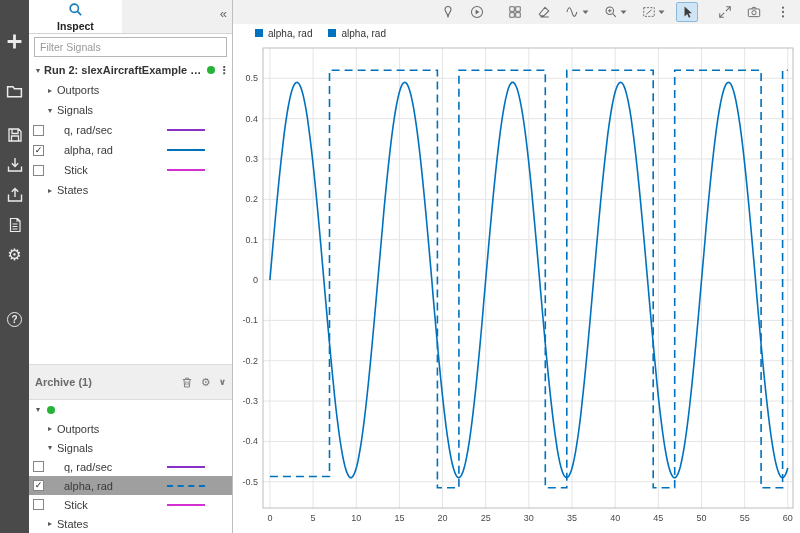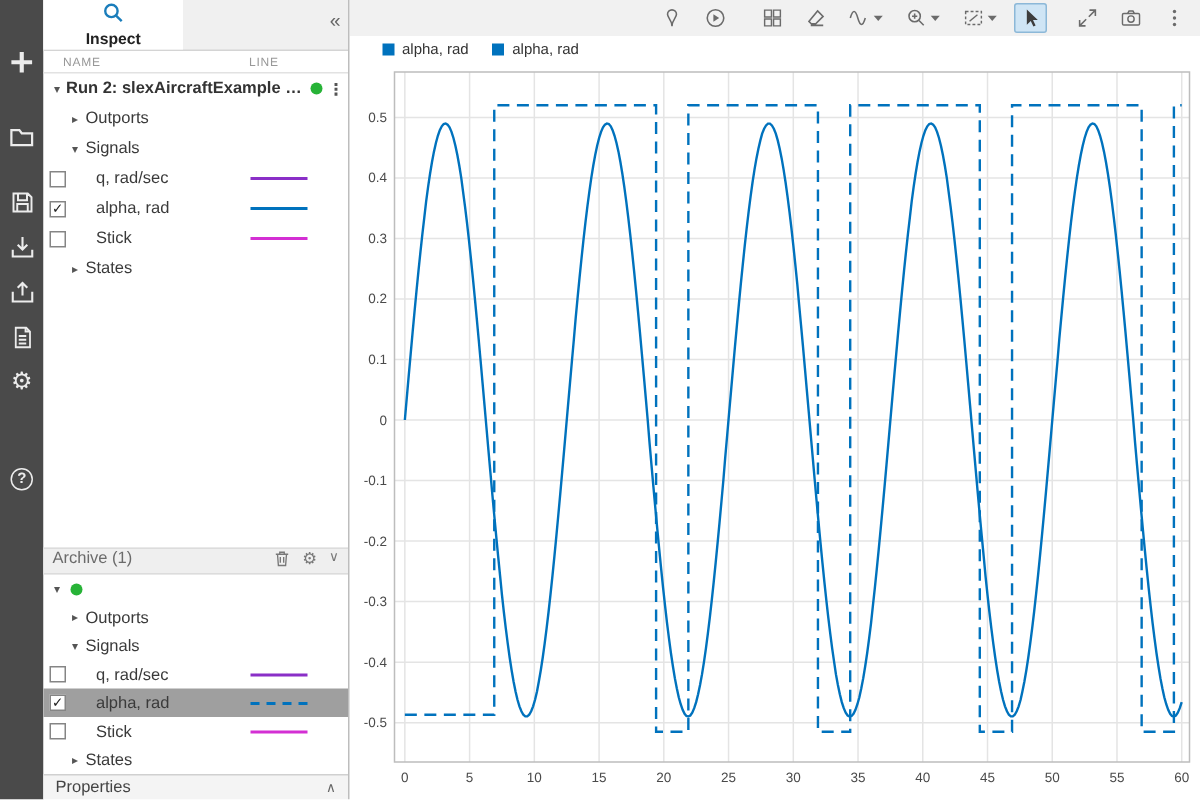--- a/index.html
+++ b/index.html
@@ -48,22 +48,22 @@
   .status-dot { width:8px; height:8px; border-radius:50%; background:#27b337; flex:none; margin:0 3px 0 4px; }
   .row-menu { width:12px; text-align:center; color:#555; font-size:11px; flex:none; margin-right:2px; cursor:pointer; }
   .checkbox { width:11px; height:11px; border:1px solid #858585; background:#fff; margin-left:4px; flex:none;
     font-size:9px; line-height:9px; text-align:center; color:#222; cursor:pointer; }
   .signal-label { margin-left:20px; }
   .line-sample { position:absolute; left:138px; top:9px; width:38px; height:0; }
 
   #tree-spacer { flex:1; }
 
   .archive { flex:none; }
-  #archive-header { height:18px; background:#efefef; border-top:1px solid #dcdcdc; border-bottom:1px solid #dcdcdc;
-    display:flex; align-items:flex-start; font-size:11px; font-weight:normal; color:#6b6b6b; padding:0 6px; }
+  #archive-header { height:36px; background:#efefef; border-top:1px solid #dcdcdc; border-bottom:1px solid #dcdcdc;
+    display:flex; align-items:center; font-size:11px; font-weight:bold; color:#6b6b6b; padding:0 6px; }
   #archive-header .spacer { flex:1; }
   #archive-header .hdr-icon { margin-left:8px; color:#787878; font-size:11px; cursor:pointer; display:flex; align-items:center; }
   #archive-header .chev { font-size:9px; }
 
   #properties-bar { height:17px; flex:none; background:#f4f4f4; border-top:1px solid #d0d0d0; display:flex;
     align-items:center; justify-content:space-between; padding:0 8px; font-size:11px; color:#444; cursor:pointer; }
   #properties-bar .chev { font-size:9px; color:#666; }
 
   
   #main { flex:1; display:flex; flex-direction:column; background:#fff; min-width:0; }
@@ -148,25 +148,24 @@
           <svg width="15" height="15" viewBox="0 0 16 16">
               <circle cx="6.7" cy="6.7" r="4.4" fill="none" stroke="#1a7dbb" stroke-width="1.7"></circle>
               <path d="M10 10l4 4" stroke="#1a7dbb" stroke-width="1.7"></path>
             </svg>
         </span>
         <span data-name="tab-inspect-label">Inspect</span>
       </div>
       <div id="collapse-btn" data-name="collapse-panel-button">«</div>
     </div>
 
-
-    <div id="col-header" data-name="column-header">
-      <span class="name-col" data-name="column-name-label">NAME</span>
-      <span class="line-col" data-name="column-line-label">LINE</span>
+    <div id="filter-row" data-name="filter-row">
+      <input type="text" data-name="filter-signals-input" placeholder="Filter Signals" style="">
     </div>
+
 
     <div id="run2-tree" data-name="run2-tree">
         <div class="tree-row run" data-name="run-row">
           <span class="twisty" data-name="collapse-twisty-icon">▾</span>
           <span class="run-label" data-name="run-label">Run 2: slexAircraftExample [Current]</span>
           <span class="status-dot" data-name="run-status-dot"></span>
           <span class="row-menu" data-name="run-menu-icon">⋮</span>
         </div>
         <div class="tree-row group" data-name="tree-group-row">
           <span class="twisty" data-name="expand-twisty-icon">▸</span>
@@ -239,24 +238,20 @@
             <span class="signal-label" data-name="signal-label">Stick</span>
             <span class="line-sample" data-name="signal-line-sample" style="border-top: 2px solid rgb(211, 47, 211);"></span>
           </div>
           <div class="tree-row group" data-name="tree-group-row">
             <span class="twisty" data-name="expand-twisty-icon">▸</span>
             <span class="group-label" data-name="group-label">States</span>
           </div>
         </div>
     </div>
 
-    <div id="properties-bar" data-name="properties-bar">
-      <span data-name="properties-label">Properties</span>
-      <span class="chev" data-name="properties-expand-chevron-icon">∧</span>
-    </div>
   </div>
 
   <div id="main" data-name="plot-pane">
     <div id="plot-toolbar" data-name="plot-toolbar">
         <span class="tb-btn" data-name="pin-button">
           <span data-name="pin-icon" style="display: flex;">
             <svg width="14" height="14" viewBox="0 0 16 16">
               <path d="M8 1.8a3.4 3.4 0 0 1 3.4 3.4c0 2.7-3.4 4.4-3.4 9 0-4.6-3.4-6.3-3.4-9A3.4 3.4 0 0 1 8 1.8z" fill="none" stroke="#6b6b6b" stroke-width="1.2"></path>
             </svg>
           </span>

